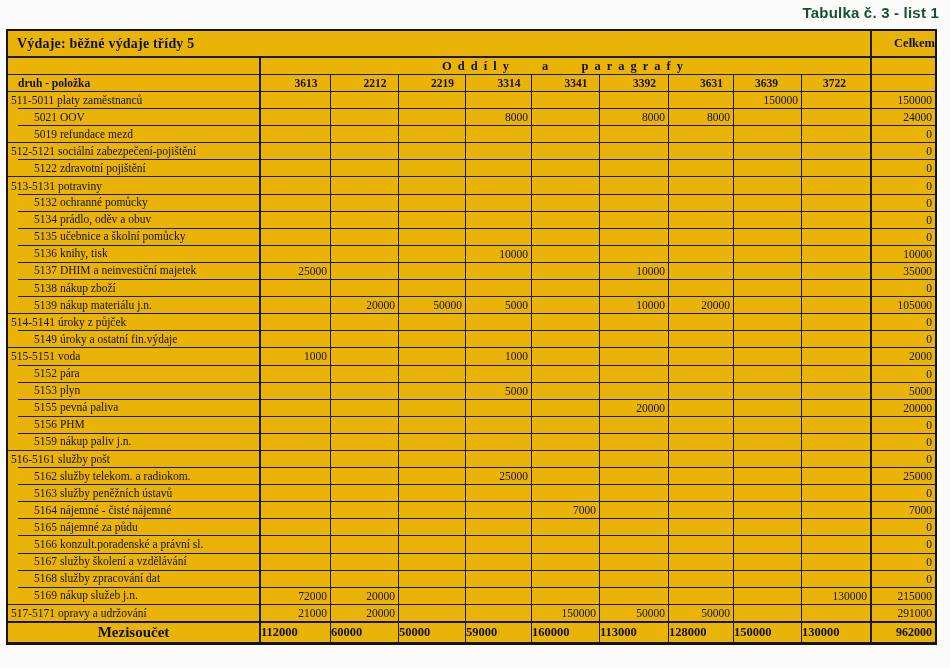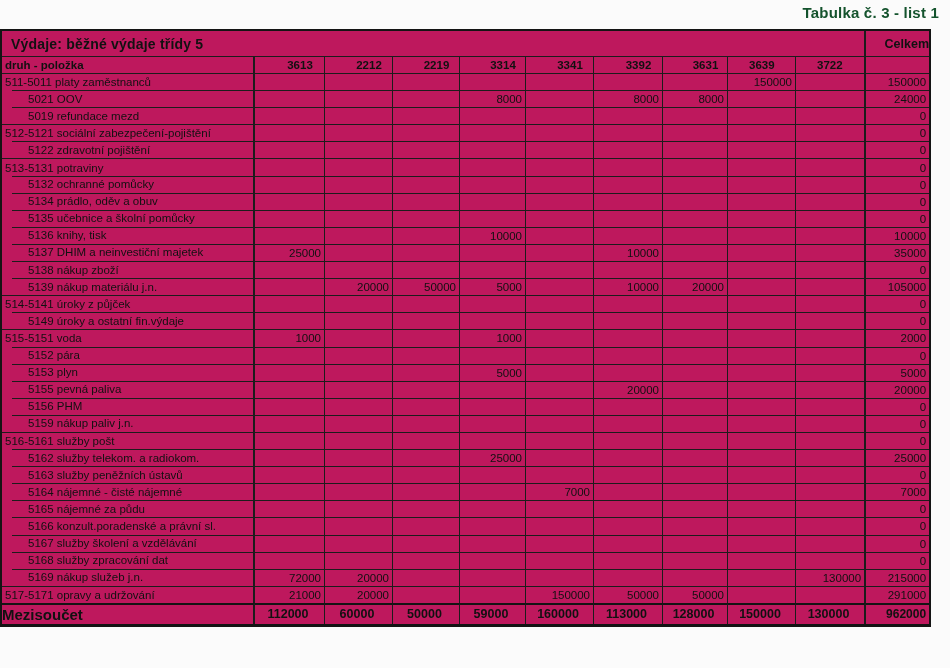--- a/index.html
+++ b/index.html
@@ -10,27 +10,28 @@
     color:#111;
     position:relative;
     overflow:hidden;
   }
   .corner-label{
     position:absolute;top:4px;right:11px;
     font-size:15px;font-weight:bold;color:#14532d;
     letter-spacing:0.2px;
   }
   table.budget{
-    position:absolute;left:0;top:29px;
+    position:absolute;left:6px;top:29px;
     width:929px;
     border:2px solid #141414;
     border-bottom-width:3px;
     border-collapse:separate;border-spacing:0;
     table-layout:fixed;
-    background:#be185d;
+    background:#eab308;
+    font-family:Liberation Serif, serif;
   }
   td{
     box-sizing:border-box;
     border-top:1px solid #1c1c1c;
     border-right:1px solid #1c1c1c;
     padding:0;
     overflow:hidden;white-space:nowrap;
     font-size:11.5px;
     vertical-align:middle;
   }
@@ -42,21 +43,21 @@
   
   tr.title-row td{height:25px;}
   td.title{font-weight:bold;font-size:14px;padding-left:9px;letter-spacing:0.2px;}
   td.celkem-head{font-weight:bold;font-size:12.5px;text-align:right;}
   tr.group-row td{height:18px;border-top-width:2px;}
   td.gspan{
     font-weight:bold;font-size:12.5px;text-align:center;
     letter-spacing:6px;word-spacing:18px;
   }
   tr.codes-row td{height:17px;}
-  td.rowhead{font-weight:bold;padding-left:3px;}
+  td.rowhead{font-weight:bold;padding-left:10px;}
   td.code{font-weight:bold;text-align:center;padding-left:21px;}
   td.code.ralign{text-align:left;padding-right:3px;}
   
   tr.data td{height:17.1px;}
   td.label{padding-left:3px;}
   tr.sub td.label{
     padding-left:26px;
     border-top:0;
     background-image:linear-gradient(to right, rgba(0,0,0,0) 10px, #1c1c1c 10px);
     background-size:100% 1px;
@@ -64,22 +65,22 @@
     background-position:0 0;
     margin-top:7px;
   }
   td.val{text-align:right;padding-right:3px;}
   
   tr.subtotal-row td{
     height:21px;
     border-top:2.5px solid #141414;
     font-weight:bold;
   }
-  td.sub-label{font-size:15px;padding-left:0;margin-top:44px;}
-  td.sub-val{font-size:12.5px;text-align:center;padding-right:3px;}
+  td.sub-label{font-size:15px;text-align:center;padding-left:0;margin-top:44px;}
+  td.sub-val{font-size:12.5px;text-align:left;padding-right:3px;}
   td.sub-total{font-size:12px;text-align:right;padding-right:3px;}
 </style>
 </head>
 <body>
 
 <div class="corner-label">Tabulka č. 3 - list 1</div>
 
 <table class="budget">
   <colgroup>
     <col style="width:253px">
@@ -92,20 +93,25 @@
     <col style="width:65px">
       <col style="width:68px">
       <col style="width:70px">
     <col style="width:63px">
   </colgroup>
   <tbody id="table-body">
     <tr class="title-row">
       <td class="title vthick" colspan="10">Výdaje: běžné výdaje třídy 5</td>
       <td class="celkem-head">Celkem</td>
     </tr>
+    <tr class="group-row">
+      <td class="vthick"></td>
+      <td class="gspan vthick" colspan="9">Oddíly a paragrafy</td>
+      <td></td>
+    </tr>
     <tr class="codes-row">
       <td class="rowhead vthick">druh - položka</td>
       <td class="code">3613</td>
       <td class="code">2212</td>
       <td class="code">2219</td>
       <td class="code">3314</td>
       <td class="code">3341</td>
       <td class="code">3392</td>
       <td class="code">3631</td>
       <td class="code ralign">3639</td>

